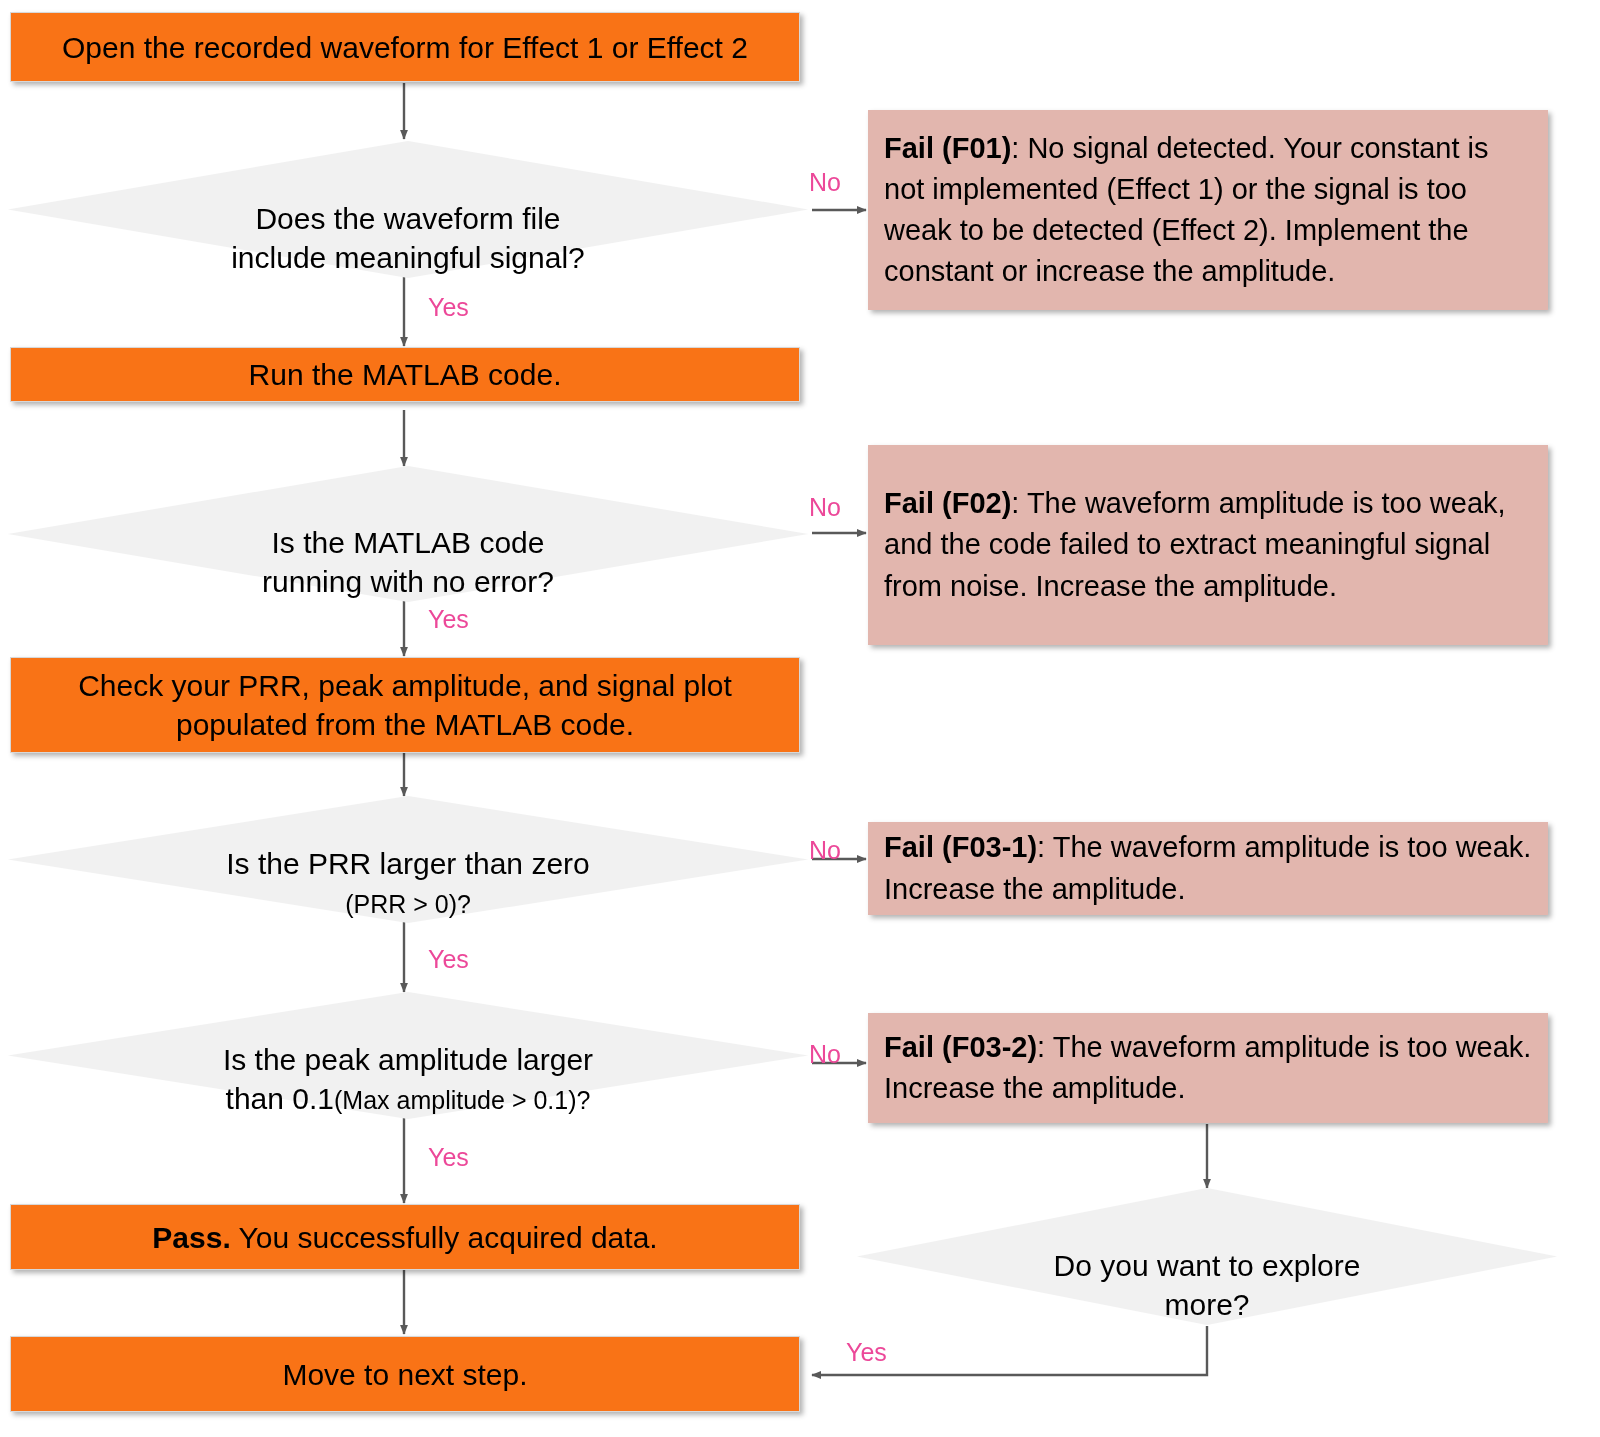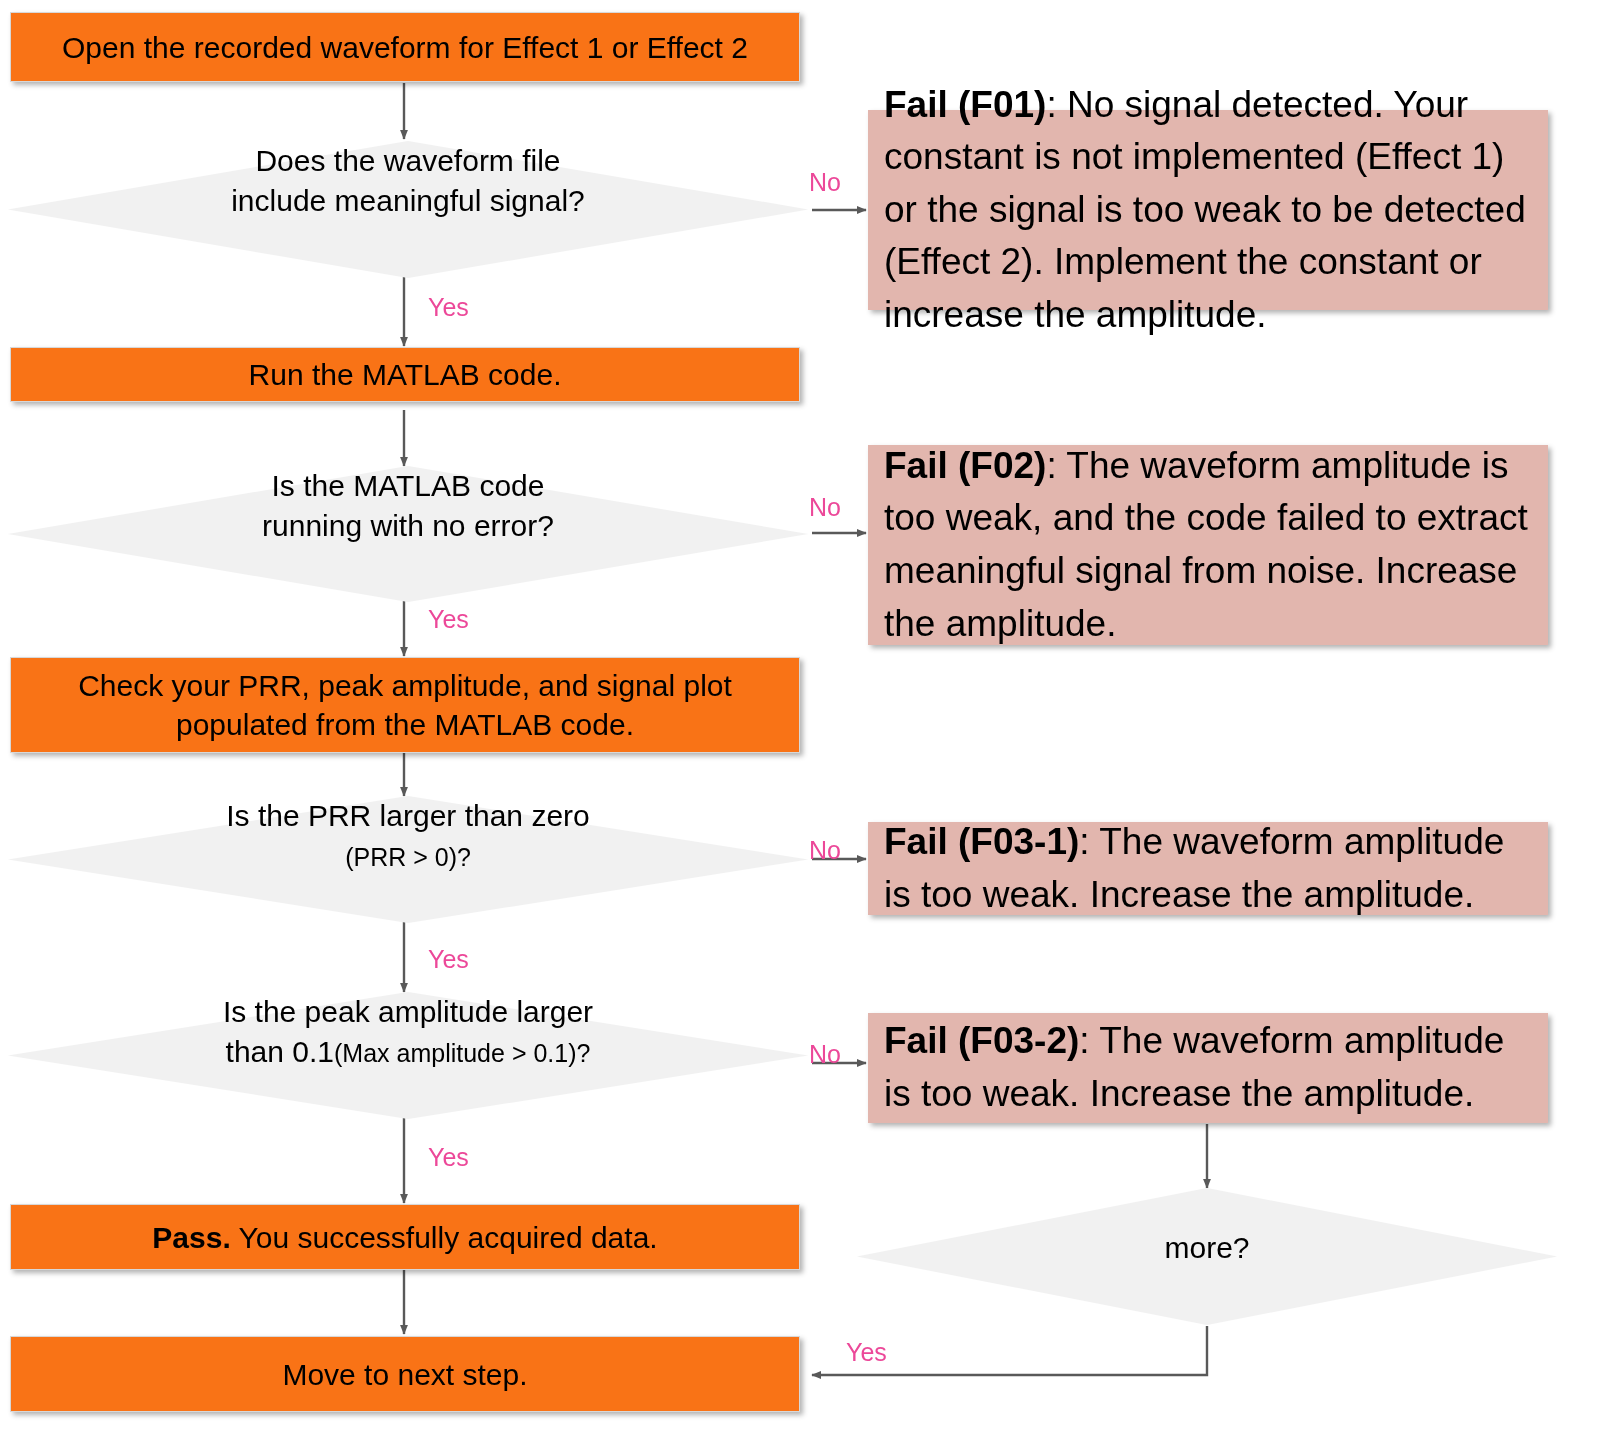--- a/index.html
+++ b/index.html
@@ -53,41 +53,41 @@
     background: #f1f1f1;
     clip-path: polygon(50% 0%, 100% 50%, 50% 100%, 0% 50%);
     filter: drop-shadow(3px 3px 4px rgba(0,0,0,0.28));
   }
   .dec .txt {
     position: absolute;
     left: 0; top: 0;
     width: 100%;
     height: 100%;
     display: flex;
-    align-items: flex-start;
+    align-items: flex-end;
     justify-content: center;
     text-align: center;
     color: #000000;
     font-size: 30px;
     line-height: 1.32;
     box-sizing: border-box;
     padding: 0 70px;
   }
   .dec .txt .sm { font-size: 25px; }
 
   
   .fail {
     position: absolute;
     background: #e2b6ae;
     box-shadow: 3px 3px 5px rgba(0,0,0,0.30);
     display: flex;
     align-items: center;
     box-sizing: border-box;
     color: #000000;
-    font-size: 37px;
+    font-size: 29px;
     line-height: 1.42;
     padding: 6px 16px;
     text-align: left;
   }
   .fail b { font-weight: bold; }
 
   
   .elabel {
     position: absolute;
     color: #ec4899;
@@ -202,21 +202,21 @@
   <div class="proc" style="left:10px; top:1204px; width:790px; height:66px;">
     <span>
       <span class="bold">Pass.</span><span> You successfully acquired data.</span>
     </span>
   </div>
 
   <div class="dec" style="left:857px; top:1188px; width:700px; height:137px;">
     <div class="shape"></div>
     <div class="txt">
       <span>
-        <br>
+        <span>Do you want to explore</span><br>
         <span>more?</span>
       </span>
     </div>
   </div>
 
   <div class="fail" style="left:868px; top:110px; width:680px; height:200px;">
     <span>
       <b>Fail (F01)</b><span>: No signal detected. Your constant is not implemented (Effect 1) or the signal is too weak to be detected (Effect 2). Implement the constant or increase the amplitude.</span>
     </span>
   </div>

